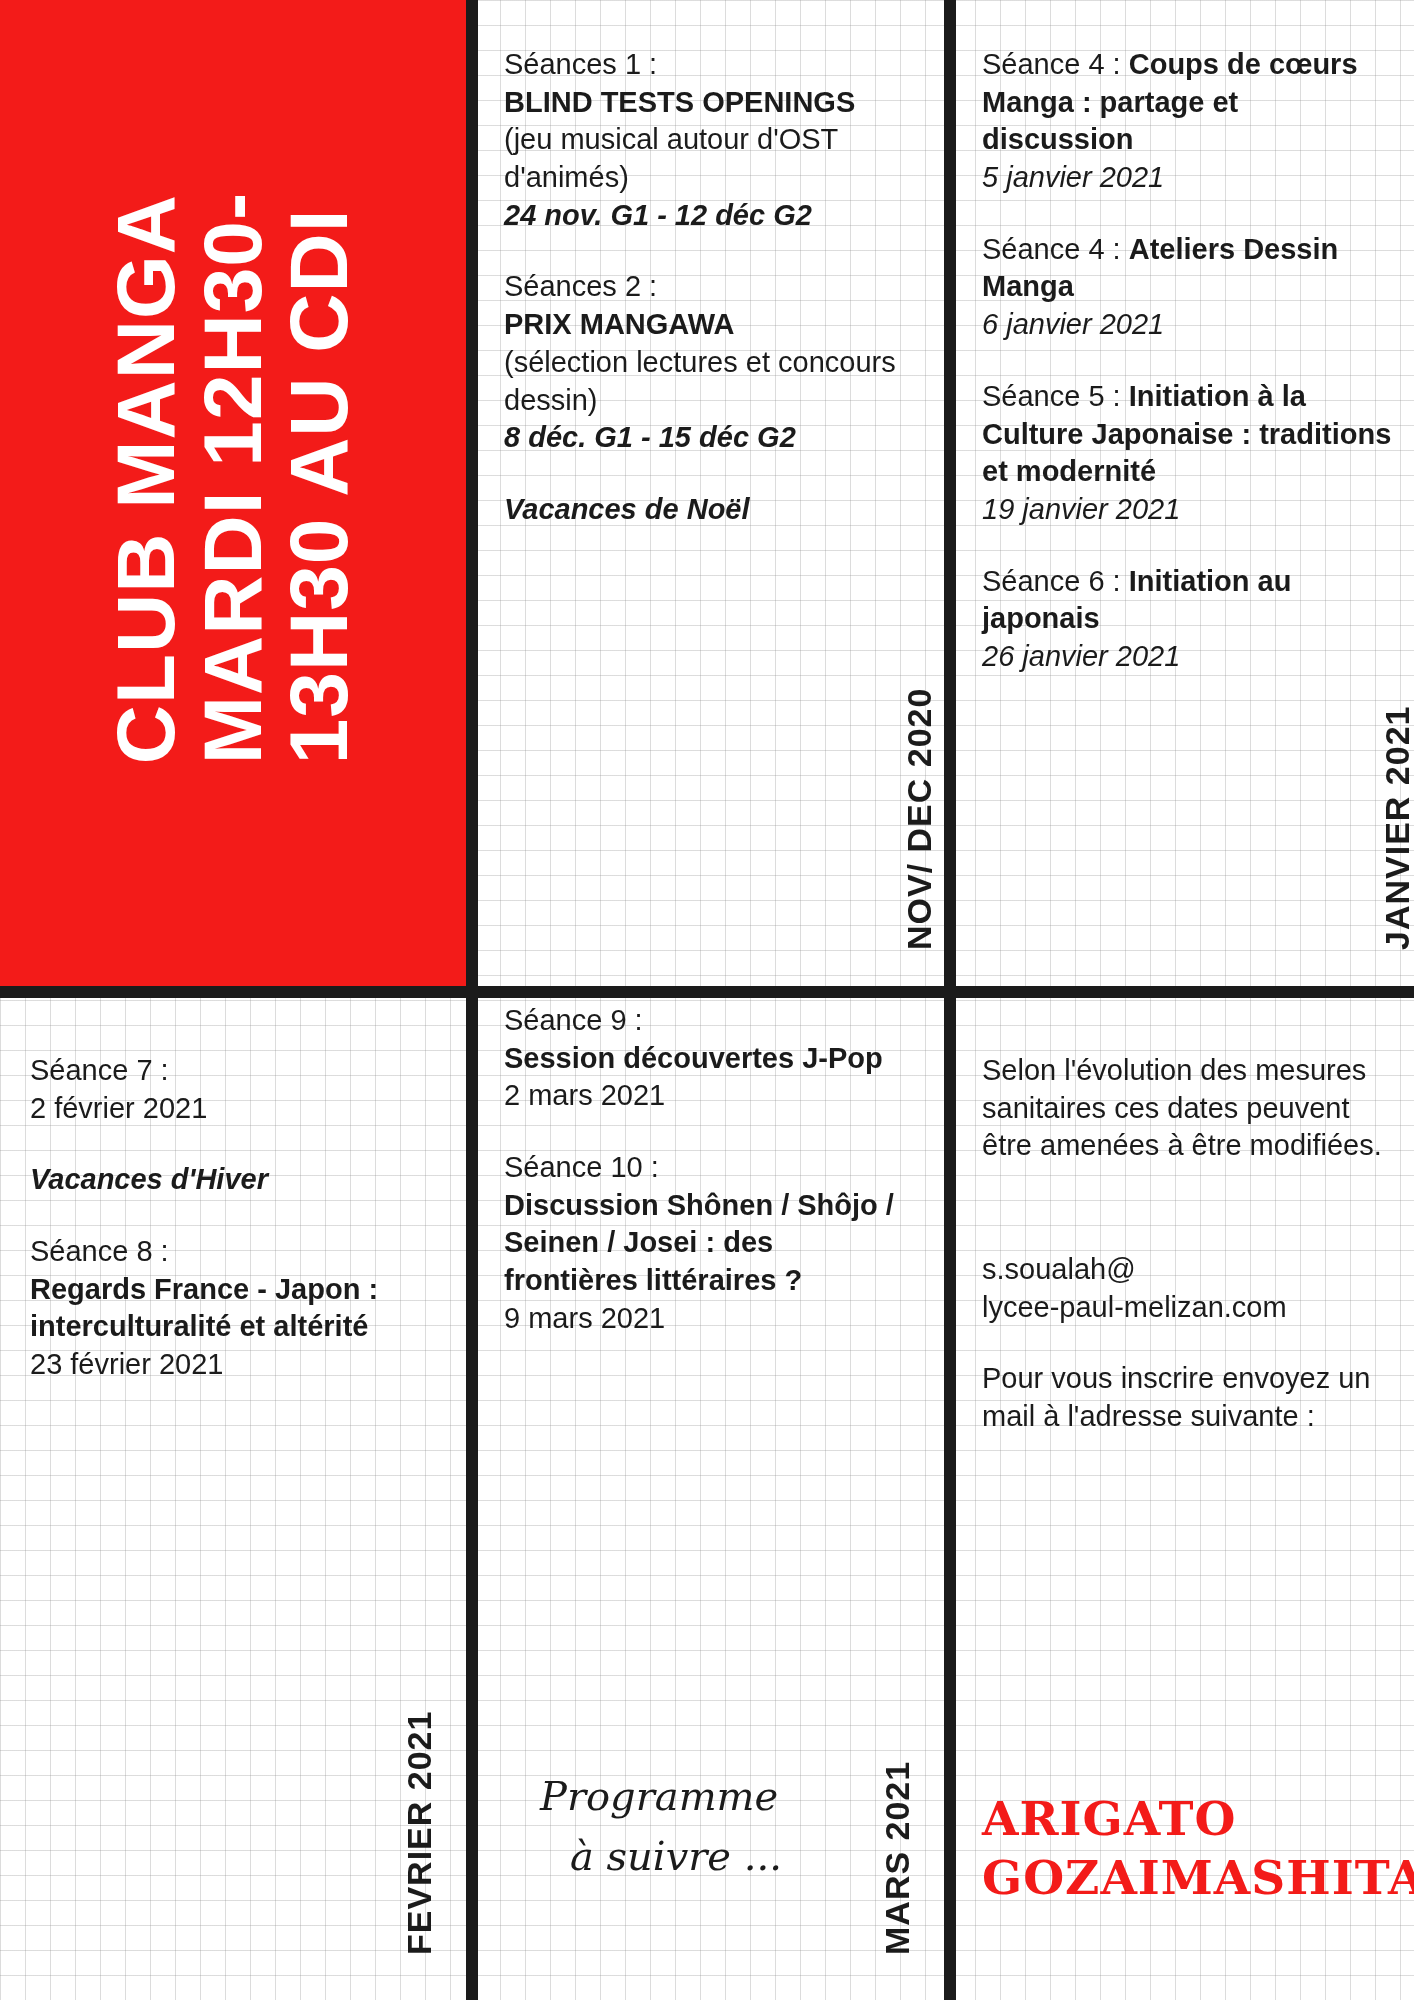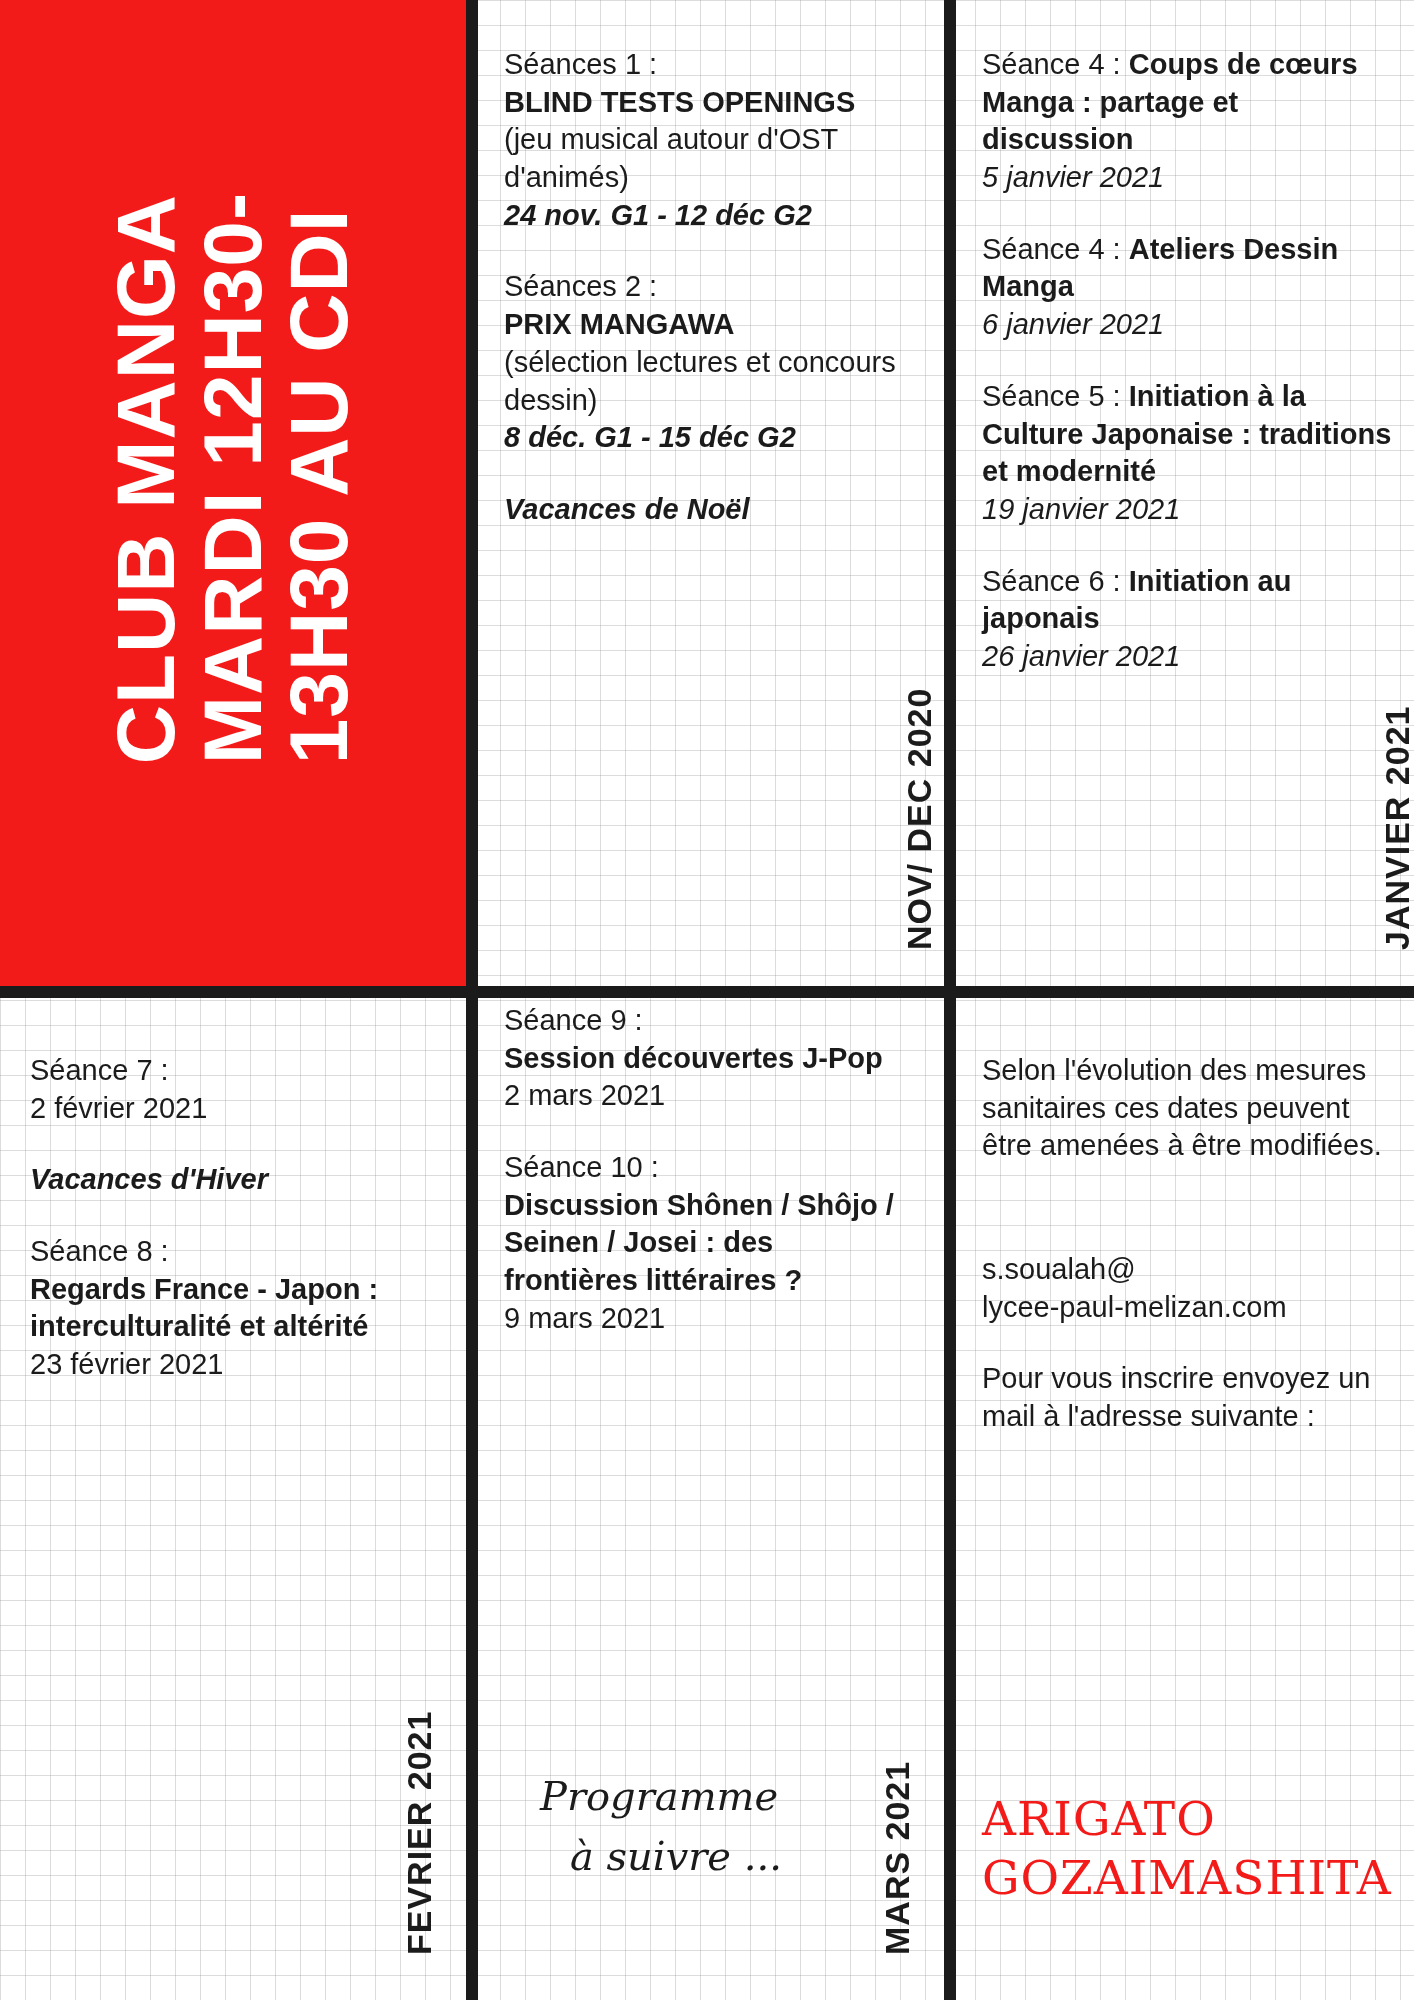--- a/index.html
+++ b/index.html
@@ -107,21 +107,21 @@
   }
   .script .line2 { display: block; margin-left: 30px; }
 
   
   .arigato {
     position: absolute;
     left: 982px; top: 1790px;
     width: 420px;
     color: #f31b19;
     font-family: "DejaVu Serif", serif;
-    font-weight: normal;
+    font-weight: bold;
     font-size: 47px;
     line-height: 1.25;
     letter-spacing: 1px;
   }
 
   .email-line { white-space: pre-line; }
   .spacer-gap { height: 52px; }
 </style>
 </head>
 <body>

